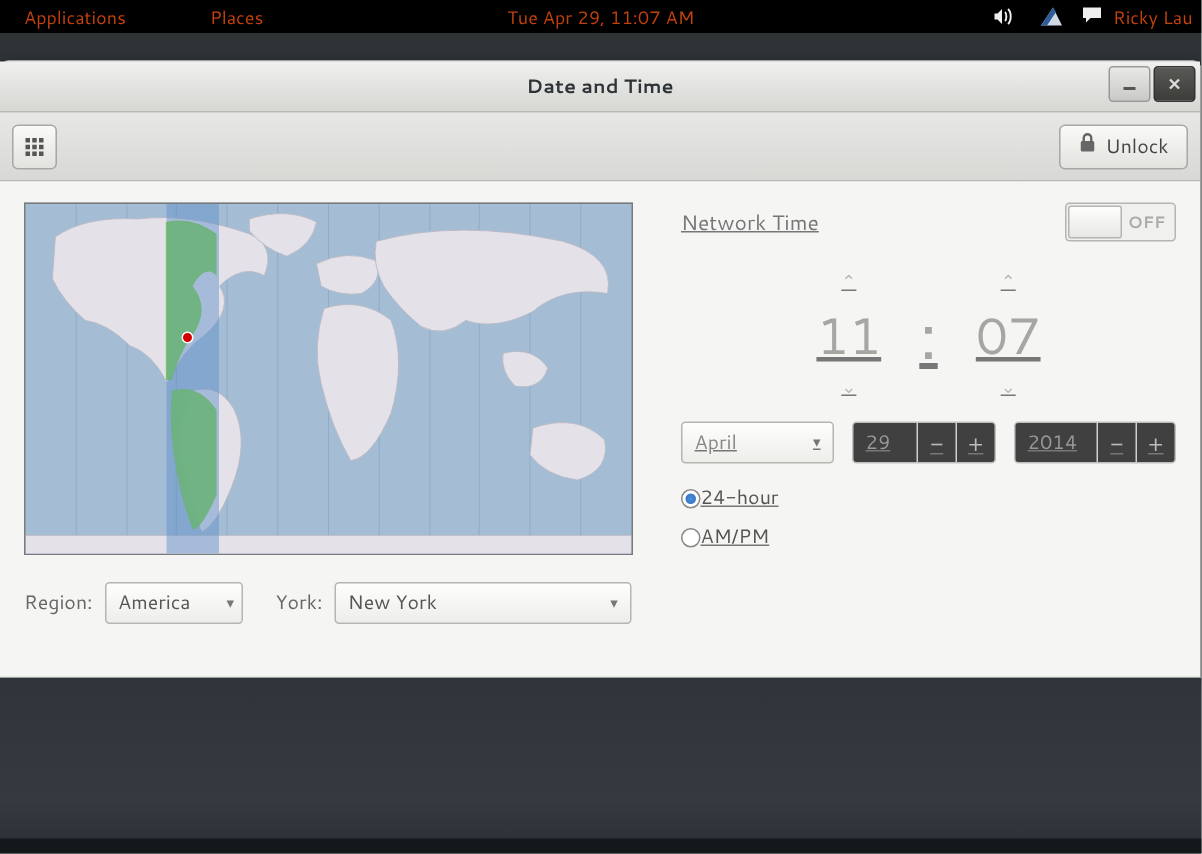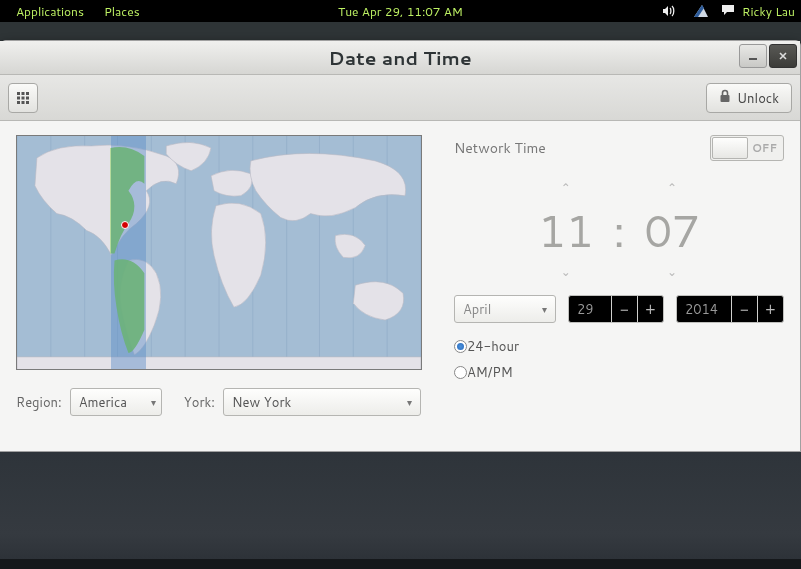--- a/index.html
+++ b/index.html
@@ -1,30 +1,30 @@
 <!DOCTYPE html>
 <html><head>
 <meta charset="utf-8">
 <style>
 * { box-sizing: border-box; margin: 0; padding: 0; font-family: "Cantarell", "Segoe UI", sans-serif; }
 body { background: #2e3436; width: 801px; height: 569px; overflow: hidden; position: relative; }
 
 
-.top-panel { height: 22px; background: #000; display: flex; align-items: center; color: #bef264; font-size: 12px; padding: 0 6px; }
+.top-panel { height: 22px; background: #000; display: flex; align-items: center; color: #c2410c; font-size: 12px; padding: 0 6px; gap: 36px; }
 .top-panel .menu-item { padding: 0 10px; cursor: pointer; }
 .top-panel .center { position: absolute; left: 50%; transform: translateX(-50%); font-weight: 500; }
 .top-panel .right { margin-left: auto; display: flex; align-items: center; gap: 14px; }
 .tp-icon { display: inline-block; width: 16px; height: 16px; }
 .tp-vol svg, .tp-net svg, .tp-chat svg { display:block; }
 
 
 .window { position: absolute; top: 40px; left: 0; right: 0; height: 412px; background: #f2f2f2;
   border: 1px solid #a0a0a0; border-left: none; border-radius: 6px 6px 0 0; box-shadow: 0 2px 8px rgba(0,0,0,0.4); display: flex; flex-direction: column; }
 .titlebar { height: 34px; background: linear-gradient(#f0f0ee,#d6d6d3); border-bottom: 1px solid #b8b8b5;
-  display: flex; align-items: center; justify-content: center; font-size: 19px; font-weight: 600; color: #2e3436; position: relative; }
+  display: flex; align-items: center; justify-content: center; font-size: 13px; font-weight: 600; color: #2e3436; position: relative; }
 .titlebar .win-btns { position: absolute; right: 3px; top: 3px; display: flex; gap: 2px; }
 .win-btn { width: 28px; height: 24px; border: 1px solid #999; border-radius: 3px;
   background: linear-gradient(#e8e8e6,#c9c9c6); display: flex; align-items: center; justify-content: center; cursor: pointer;
   font-size: 12px; color: #333; }
 .win-btn.close { background: linear-gradient(#595955,#3c3c39); color: #eee; border-color:#333; }
 
 .toolbar { height: 46px; background: linear-gradient(#e7e7e5,#d8d8d5); border-bottom: 1px solid #b8b8b5;
   display: flex; align-items: center; padding: 16px 8px; }
 .grid-btn { width: 30px; height: 30px; border: 1px solid #a8a8a5; border-radius: 4px;
   background: linear-gradient(#fafaf8,#e2e2df); display: flex; align-items: center; justify-content: center; cursor: pointer; }
@@ -44,36 +44,36 @@
 
 .region-row { display: flex; align-items: center; gap: 8px; font-size: 13px; color: #666; }
 .region-row .combo { flex: 0 0 auto; }
 .combo { height: 28px; border: 1px solid #b5b5b2; border-radius: 3px; background: linear-gradient(#fefefd,#ededea);
   display: flex; align-items: center; padding: 0 8px; font-size: 13px; color: #555; cursor: pointer; position: relative; }
 .combo .chev { margin-left: auto; padding-left: 8px; font-size: 10px; color: #777; }
 .combo.region { width: 92px; gap: 16px; }
 .combo.city { width: 198px; }
 
 
-.right-col { flex: 1; display: flex; flex-direction: column; color: #777; }
+.right-col { flex: 1; display: flex; flex-direction: column; color: #777; text-decoration: underline; }
 .net-row { display: flex; align-items: center; font-size: 14px; margin-bottom: 18px; }
 .switch { margin-left: auto; width: 74px; height: 26px; border: 1px solid #b5b5b2; border-radius: 3px;
   background: #f0f0ee; position: relative; display: flex; align-items: center; font-size: 11px; font-weight: 600; color: #aaa; cursor: pointer; }
 .switch .knob { width: 36px; height: 22px; background: linear-gradient(#fefefd,#e7e7e4); border:1px solid #b5b5b2; border-radius:2px; position:absolute; left:1px; top:1px; }
 .switch .off-label { position:absolute; right:6px; }
 
 .time-block { display: flex; align-items: center; justify-content: center; gap: 12px; margin-bottom: 14px; }
 .spin-col { display: flex; flex-direction: column; align-items: center; gap: 2px; }
 .spin-col .arrow { height: 18px; font-size: 12px; color: #bbb; cursor: pointer; user-select:none; }
-.big-num { font-size: 44px; font-weight: 300; color: #a6a6a3; min-width: 70px; text-align:center; }
+.big-num { font-size: 34px; font-weight: 300; color: #a6a6a3; min-width: 70px; text-align:center; }
 .colon { font-size: 44px; font-weight: 300; color: #a6a6a3; }
 
 .date-row { display: flex; gap: 12px; margin-bottom: 14px; }
 .combo.month { width: 102px; color:#888; }
-.spinner { display: flex; align-items: center; height: 28px; border: 1px solid #c0c0bd; border-radius: 3px; background:#000000; }
+.spinner { display: flex; align-items: center; height: 28px; border: 1px solid #c0c0bd; border-radius: 3px; background:#404040; }
 .spinner .val { width: 42px; text-align:left; padding-left: 8px; font-size: 13px; color:#999; }
 .spinner .btn { width: 26px; height: 26px; border-left:1px solid #d0d0cd; display:flex; align-items:center; justify-content:center; color:#bbb; cursor:pointer; font-size:15px; }
 
 .radio-group { display: flex; flex-direction: column; gap: 8px; font-size: 13px; color:#555; }
 .radio-row { display: flex; align-items: center; gap: 0; cursor:pointer; }
 .radio { width: 13px; height: 13px; border: 1px solid #888; border-radius: 50%; background:#fff; position:relative; }
 .radio.checked::after { content:""; position:absolute; inset:2px; border-radius:50%; background: radial-gradient(#4a90d9,#2a6bbf); }
 
 
 .desk-shadow { position:absolute; left:0; right:0; top:452px; bottom:0; background: linear-gradient(#2e343a,#353a40 70%,#2a2f35); }

